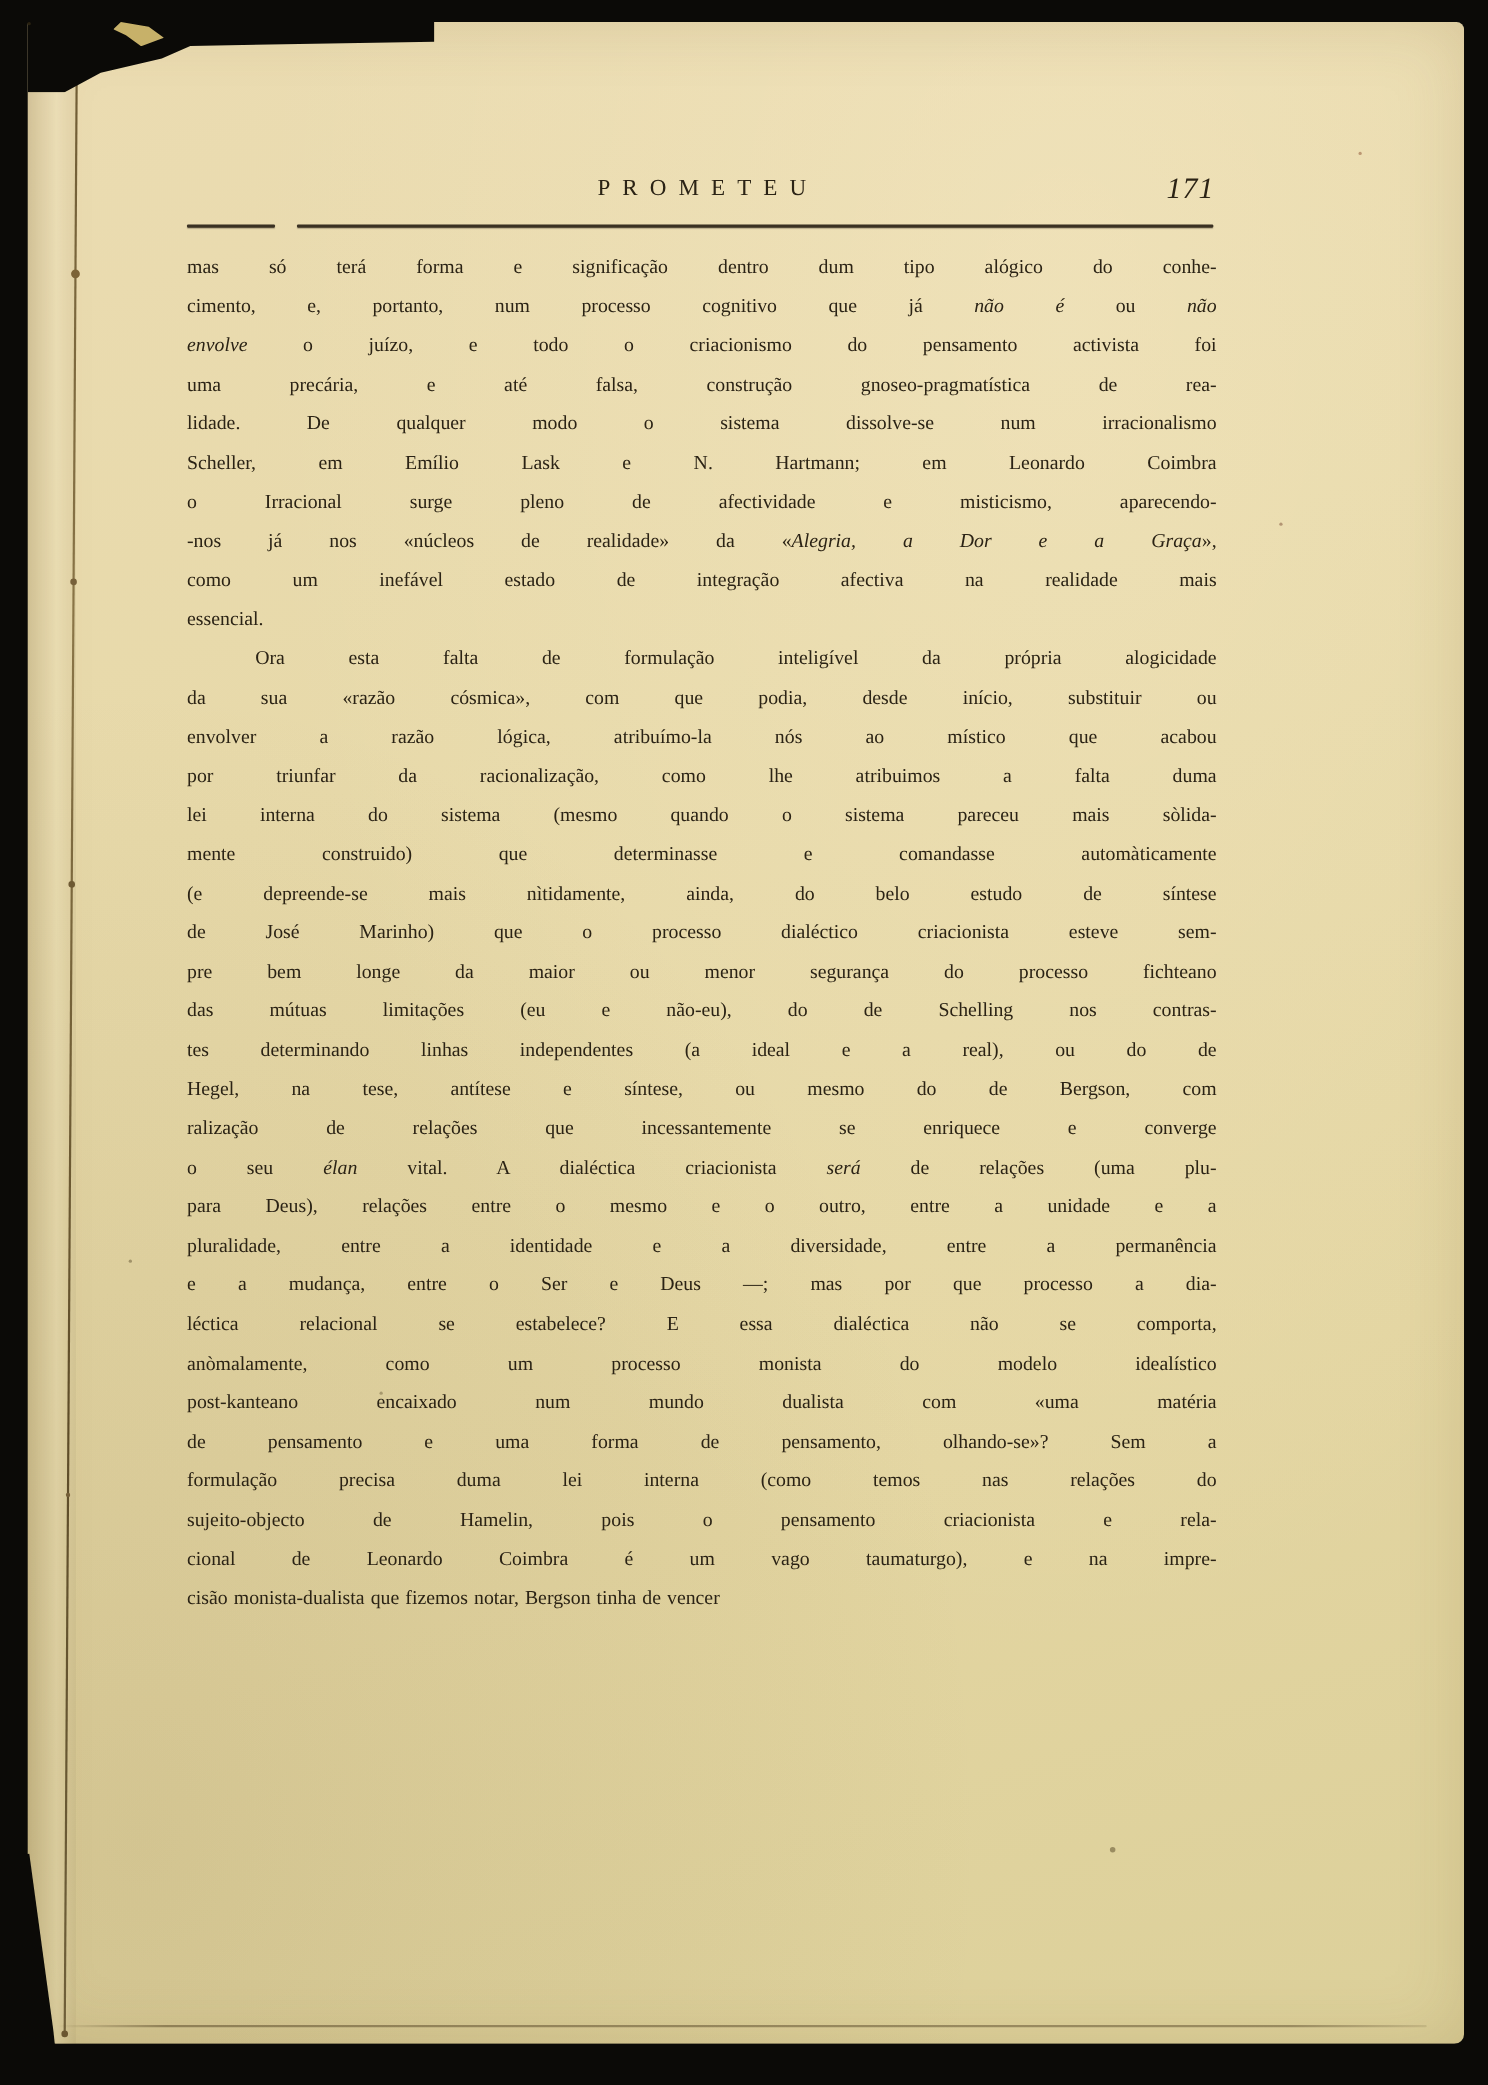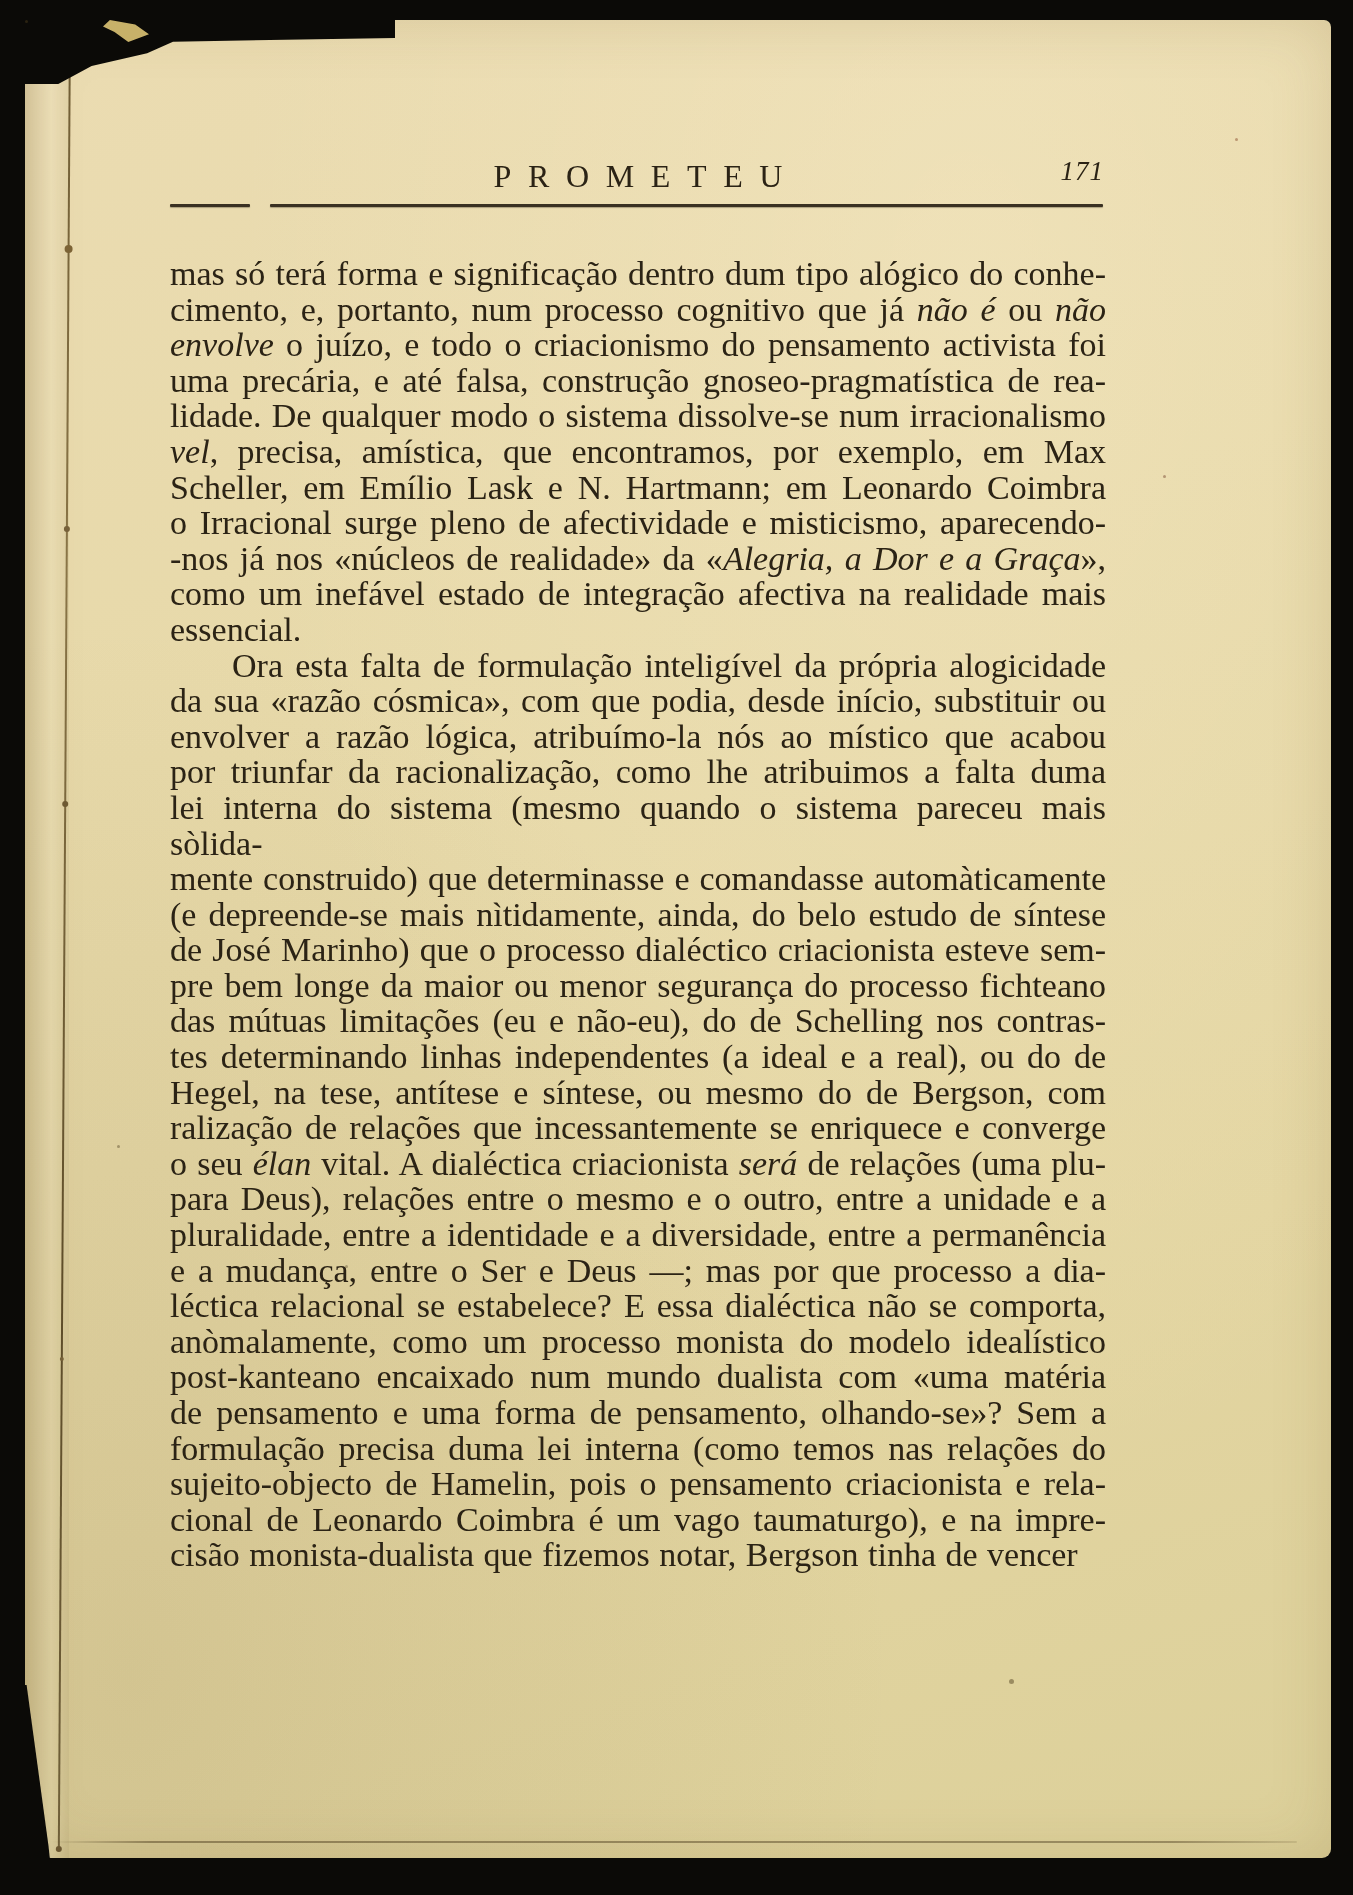--- a/index.html
+++ b/index.html
@@ -71,32 +71,32 @@
                1210px 118px 0 0 rgba(140,80,50,.5),
                92px 1125px 0 0 rgba(70,55,25,.4);}
   
   .content{
     position:absolute;left:145px;top:138px;width:936px;
     color:#2b2315;
   }
   .header-row{position:relative;height:46px;}
   .running-title{
     position:absolute;left:0;right:0;text-align:center;
-    font-size:32px;letter-spacing:.52em;text-indent:.52em;
+    font-size:21px;letter-spacing:.52em;text-indent:.52em;
     color:#2b2315;
   }
   .page-number{
     position:absolute;right:2px;top:-2px;
     font-size:27px;letter-spacing:1px;color:#2b2315;font-style:italic;
   }
   .header-rule{position:absolute;top:46px;height:3px;background:#3a3122;border-radius:1px;
     box-shadow:0 1px 1px rgba(58,49,34,.35);}
   .header-rule.seg-a{left:0;width:80px;}
   .header-rule.seg-b{left:100px;right:3px;}
-  .body-text{margin-top:52px;font-size:34px;line-height:35.6px;word-spacing:1px;}
+  .body-text{margin-top:21px;font-size:18px;line-height:35.6px;word-spacing:1px;}
   .body-text .line{text-align:justify;text-align-last:justify;white-space:normal;}
   .body-text .line.last{text-align-last:left;}
   .body-text .line.indent{text-indent:62px;}
   .body-text em{}
 </style>
 </head>
 <body>
 
 <div class="scan">
   <div class="page">
@@ -113,21 +113,20 @@
         <div class="page-number">171</div>
         <div class="header-rule seg-a"></div>
         <div class="header-rule seg-b"></div>
       </div>
       <div class="body-text">
           <div class="line"><span>mas só terá forma e significação dentro dum tipo alógico do conhe-</span></div>
           <div class="line"><span>cimento, e, portanto, num processo cognitivo que já </span><em>não é</em><span> ou </span><em>não</em></div>
           <div class="line"><em>envolve</em><span> o juízo, e todo o criacionismo do pensamento activista foi</span></div>
           <div class="line"><span>uma precária, e até falsa, construção gnoseo-pragmatística de rea-</span></div>
           <div class="line"><span>lidade. De qualquer modo o sistema dissolve-se num irracionalismo</span></div>
-          <div class="line"><em>vel</em><span>, precisa, amística, que encontramos, por exemplo, em Max</span></div>
           <div class="line"><span>Scheller, em Emílio Lask e N. Hartmann; em Leonardo Coimbra</span></div>
           <div class="line"><span>o Irracional surge pleno de afectividade e misticismo, aparecendo-</span></div>
           <div class="line"><span>-nos já nos «núcleos de realidade» da «</span><em>Alegria, a Dor e a Graça</em><span>»,</span></div>
           <div class="line"><span>como um inefável estado de integração afectiva na realidade mais</span></div>
           <div class="line last"><span>essencial.</span></div>
           <div class="line indent"><span>Ora esta falta de formulação inteligível da própria alogicidade</span></div>
           <div class="line"><span>da sua «razão cósmica», com que podia, desde início, substituir ou</span></div>
           <div class="line"><span>envolver a razão lógica, atribuímo-la nós ao místico que acabou</span></div>
           <div class="line"><span>por triunfar da racionalização, como lhe atribuimos a falta duma</span></div>
           <div class="line"><span>lei interna do sistema (mesmo quando o sistema pareceu mais sòlida-</span></div>

